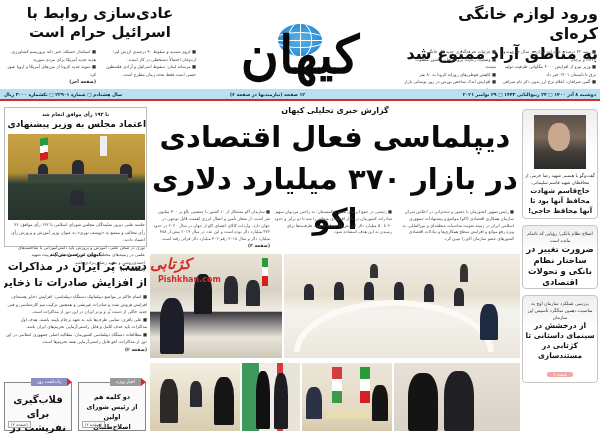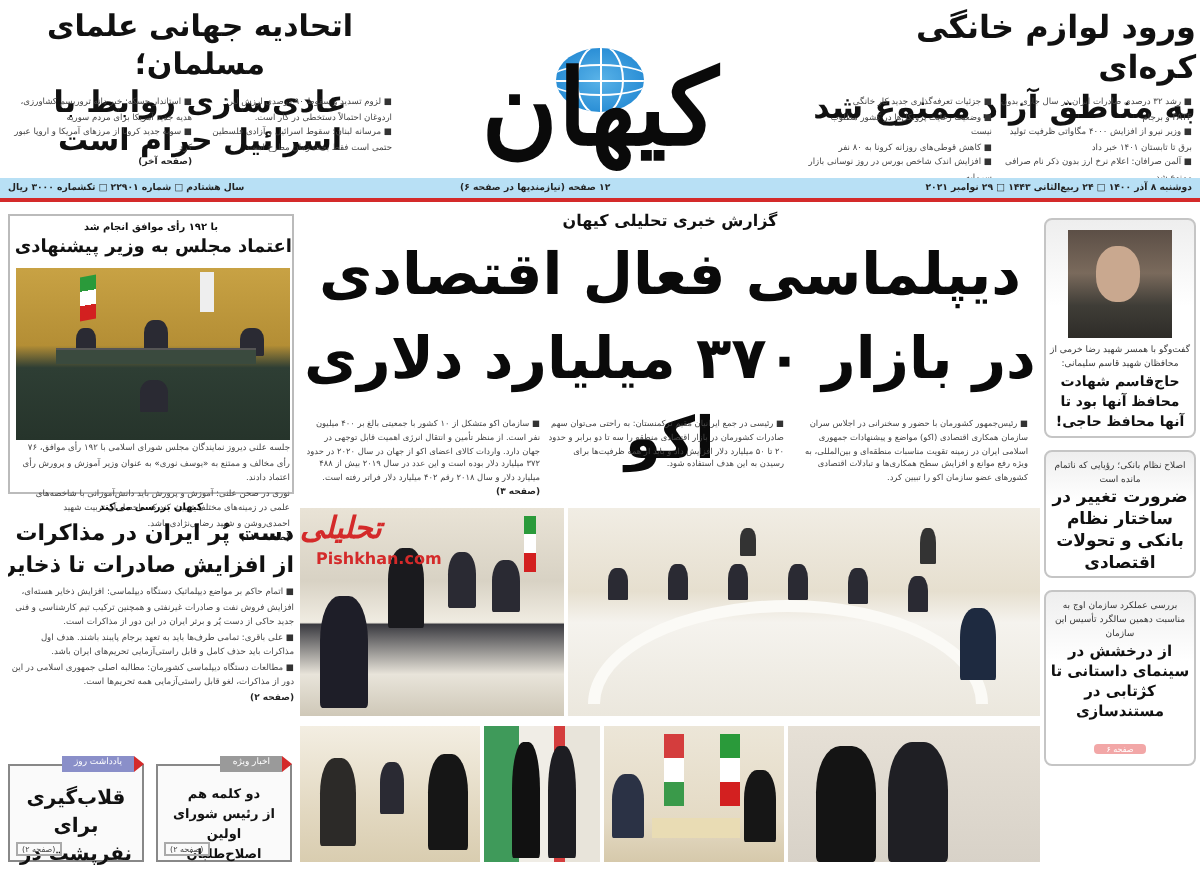--- a/index.html
+++ b/index.html
@@ -69,21 +69,20 @@
   .side-kicker { font-size: 4.5px; line-height: 7px; color: #333; padding: 0 2px; }
   .side-head { font-weight: bold; font-size: 8.5px; line-height: 11px; color: #111; }
   .side-ref { display: inline-block; margin-top: 3px; font-size: 4px; color: #fff; background: #f2a7a7; padding: 0 6px; border-radius: 2px; }
   .portrait { width: 52px; height: 54px; margin: 5px auto 3px; background: linear-gradient(#5c4f46 0%, #7a6a5c 40%, #3f3d37 70%, #2e2c28 100%); position: relative; }
   .portrait::after { content: ""; position: absolute; left: 14px; top: 8px; width: 22px; height: 28px; background: #c9a88f; border-radius: 45%; }
 </style>
 </head>
 <body>
 
 <div class="abs top-left-headline">
-  <div class="h">اتحادیه جهانی علمای مسلمان؛</div>
   <div class="h">عادی‌سازی روابط با اسرائیل حرام است</div>
 </div>
 <div class="bullets bullet-col" style="left:100px; top:48px; width:96px;">
   <span class="b">لزوم تسدید و سقوط ۹۰ درصدی ارزش لیر؛ اردوغان احتمالاً دستخطی در کار است.</span>
   <span class="b">مرسانه لبنان: سقوط اسرائیل و آزادی فلسطین حتمی است فقط بحث زمان مطرح است.</span>
 </div>
 <div class="bullets bullet-col" style="left:4px; top:48px; width:92px;">
   <span class="b">استاندار حسکه: خبر دانه تروریسم کشاورزی، هدیه جدید آمریکا برای مردم سوریه</span>
   <span class="b">سویه جدید کرونا از مرزهای آمریکا و اروپا عبور کرد</span>
   <span class="page-ref">(صفحه آخر)</span>
@@ -205,21 +204,21 @@
     <div class="person" style="left:20px; top:30px; width:10px; height:16px;"></div>
     <div class="person" style="left:50px; top:28px; width:10px; height:18px;"></div>
     <div class="person" style="left:80px; top:28px; width:10px; height:18px;"></div>
     <div class="person" style="left:110px; top:28px; width:10px; height:18px;"></div>
     <div class="person" style="left:140px; top:30px; width:10px; height:18px;"></div>
     <div class="person" style="left:170px; top:34px; width:10px; height:18px;"></div>
     <div class="person" style="left:196px; top:50px; width:18px; height:36px; background:#1e2a40;"></div>
     <div class="person" style="left:86px; top:10px; width:8px; height:14px; background:#333;"></div>
     <div class="person" style="left:176px; top:10px; width:8px; height:18px; background:#333;"></div>
   </div>
-  <div class="watermark">تحلیلی</div>
+  <div class="watermark">کژتابی</div>
   <div class="watermark-sub">Pishkhan.com</div>
 
   <div class="photo-small" style="left:0; width:90px; background:linear-gradient(180deg,#f3eee2 0%,#e3d9c2 60%,#d9cdb0 100%);">
     <div class="person" style="left:10px; top:16px; width:18px; height:44px; background:#2c2a28;"></div>
     <div class="person" style="left:40px; top:18px; width:12px; height:26px;"></div>
     <div class="person" style="left:64px; top:14px; width:20px; height:48px; background:#161616;"></div>
   </div>
   <div class="photo-small" style="left:92px; width:58px; background:linear-gradient(90deg,#3f9a5a 0%,#3f9a5a 30%,#f0ede6 30%,#f0ede6 60%,#d43d3d 60%,#d43d3d 70%,#e8e4da 70%);">
     <div class="person" style="left:14px; top:8px; width:14px; height:58px; background:#111;"></div>
     <div class="person" style="left:32px; top:10px; width:14px; height:56px; background:#1d1d22;"></div>

